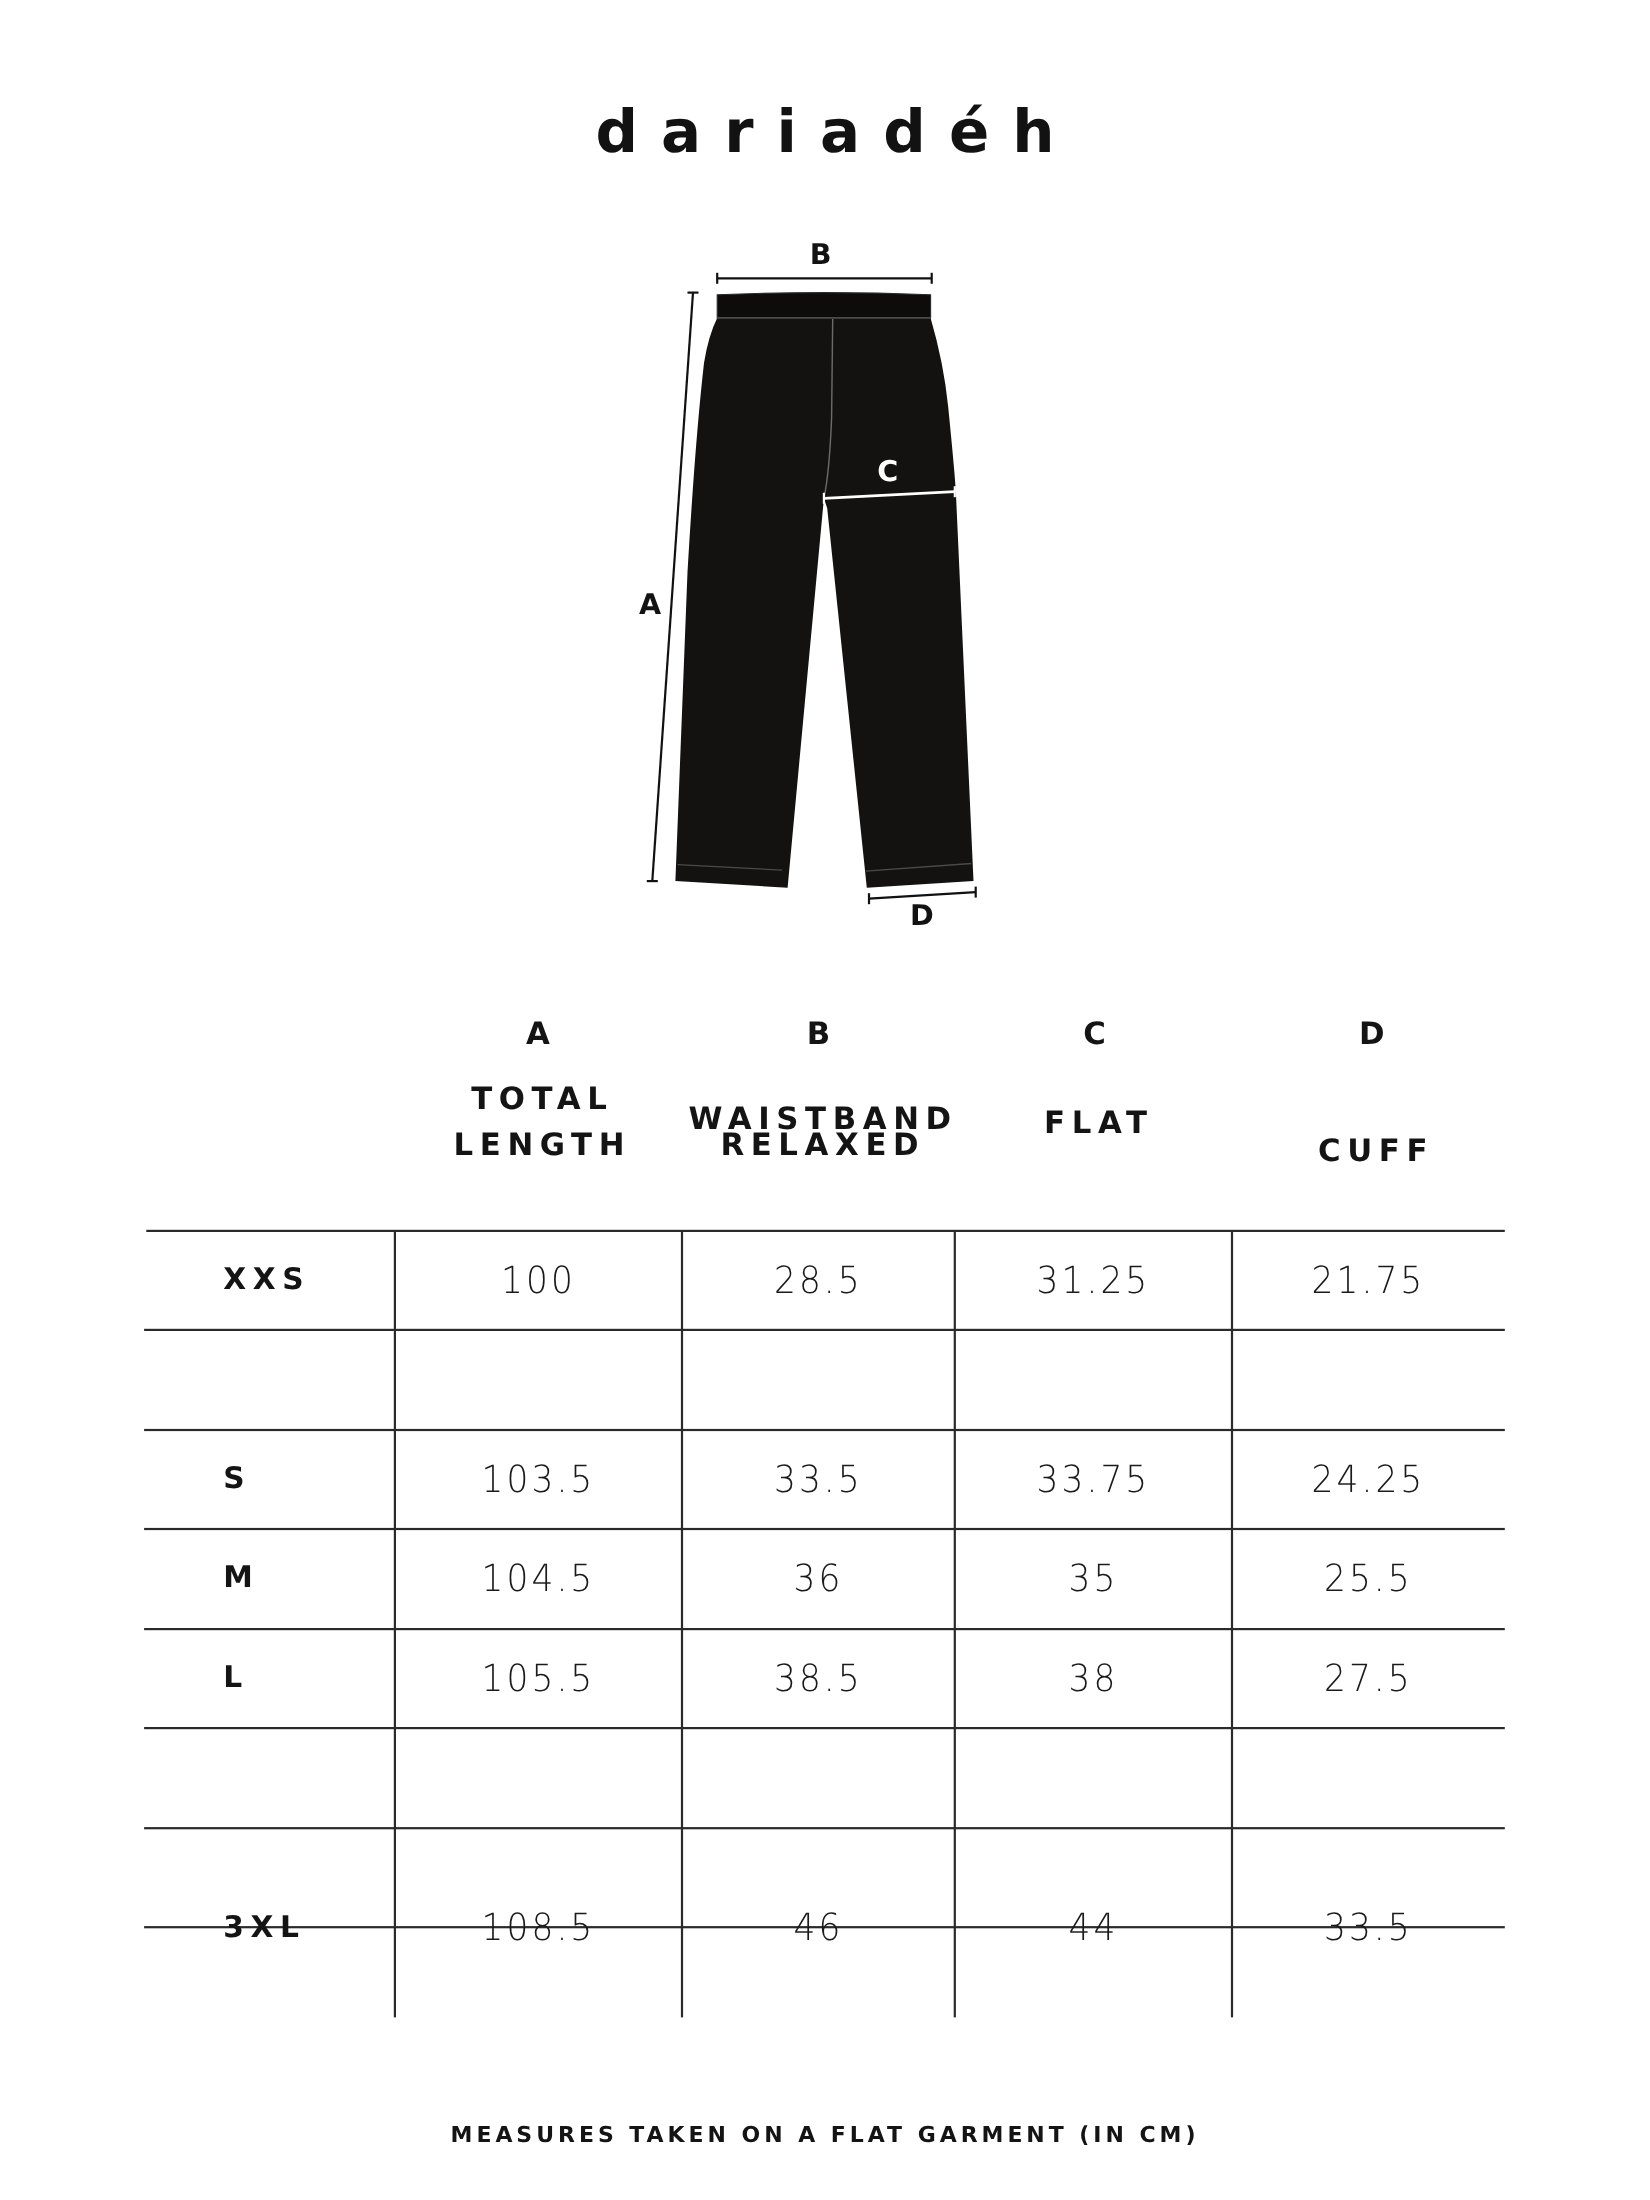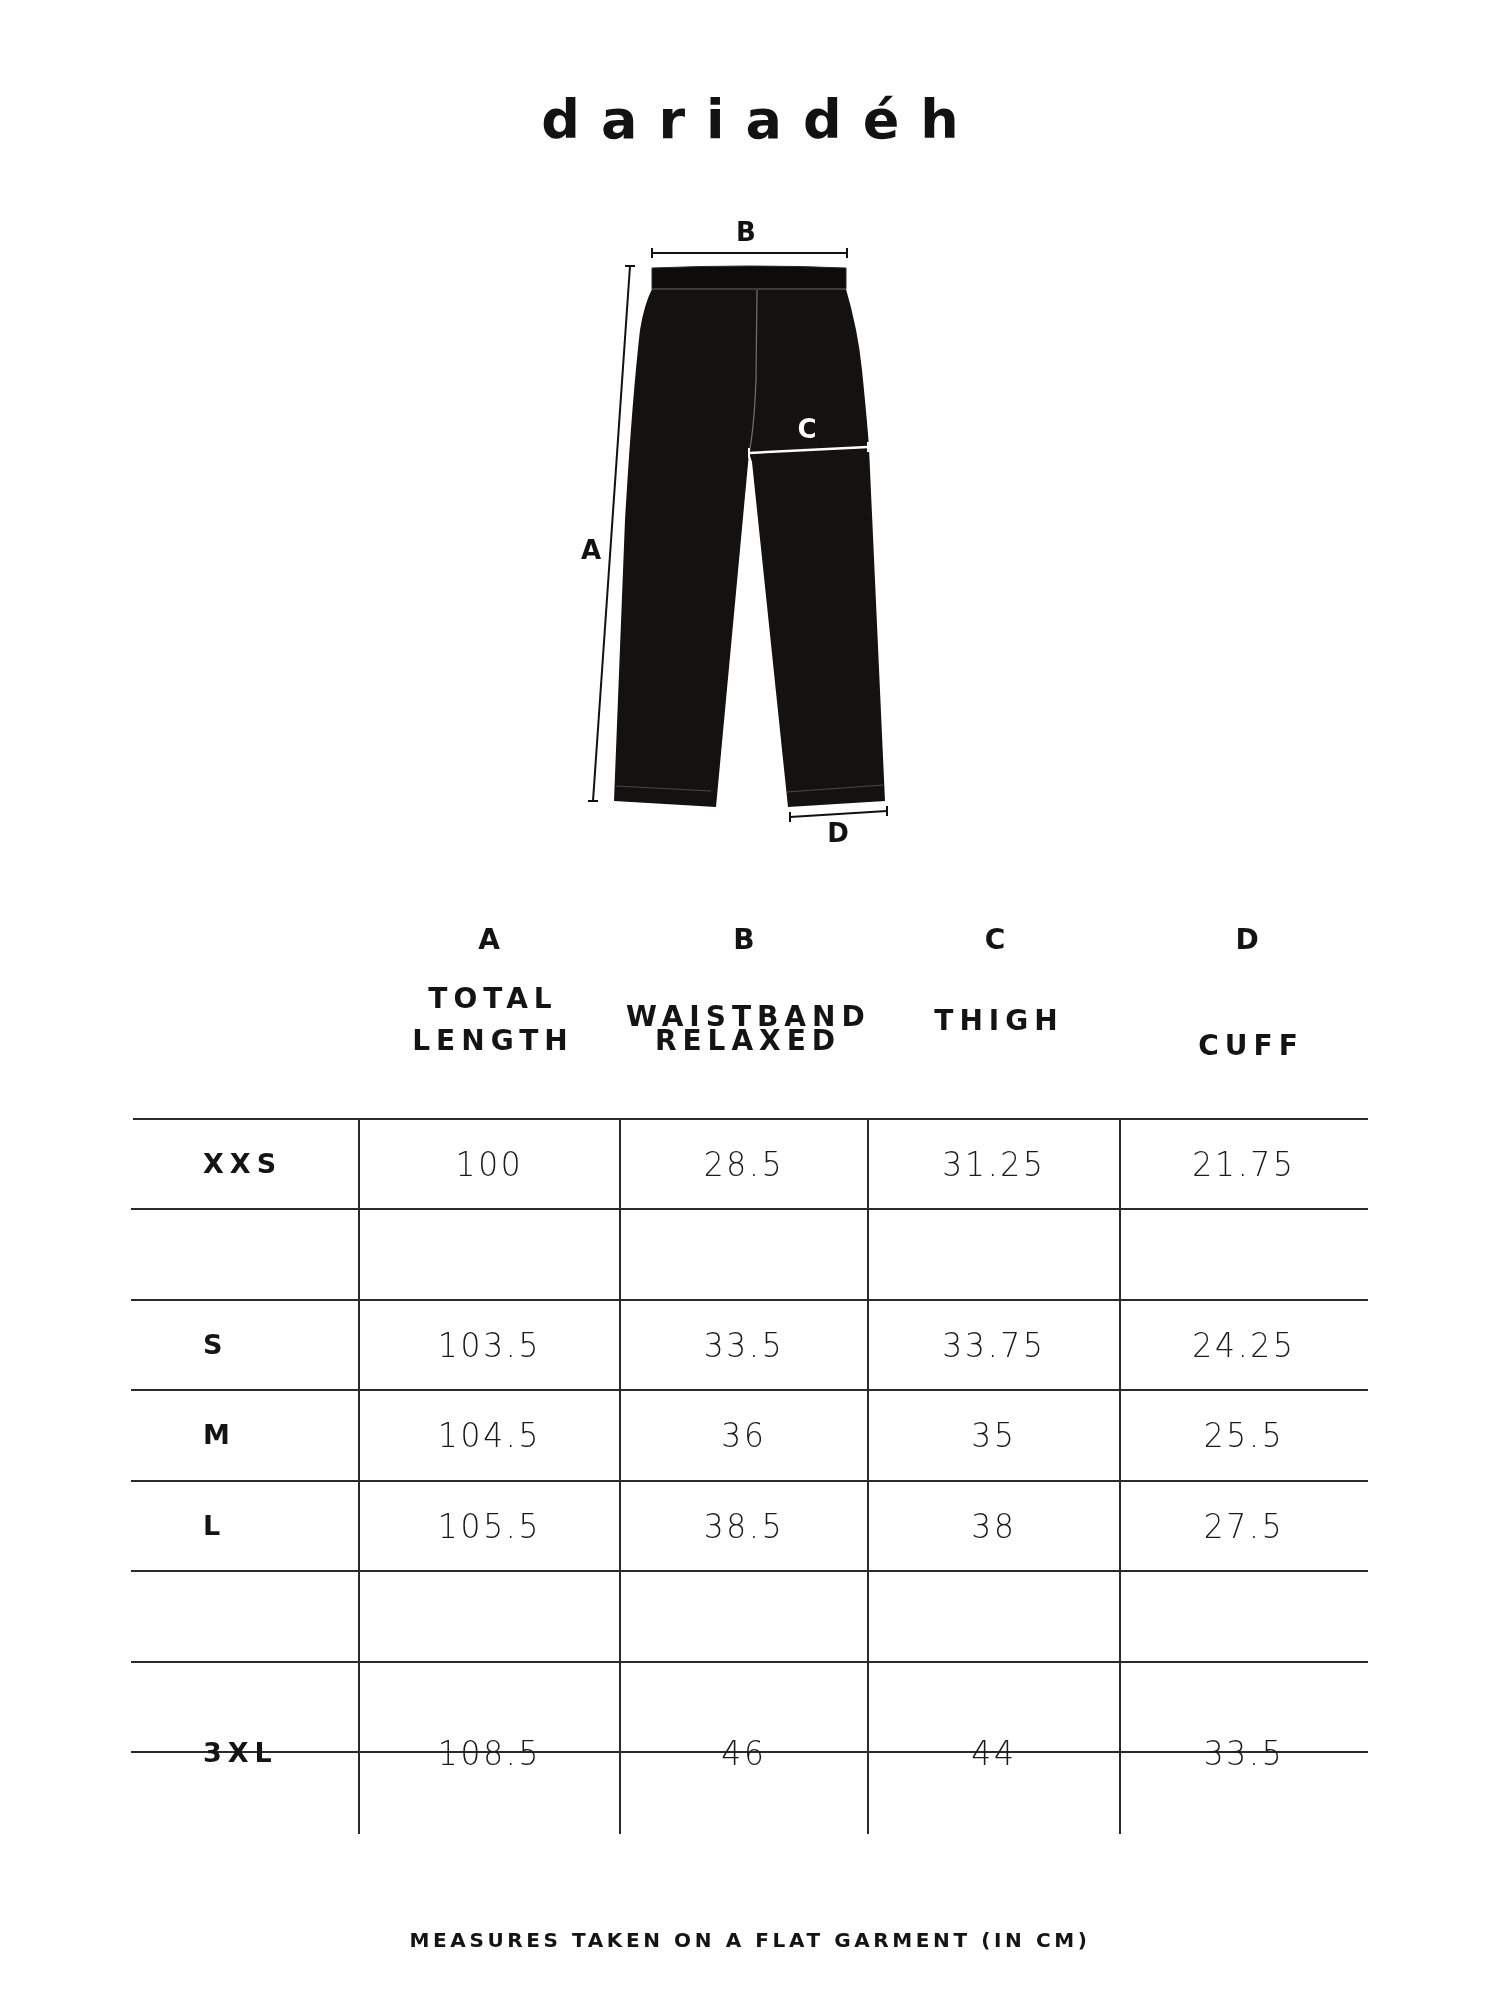--- a/index.html
+++ b/index.html
@@ -95,21 +95,21 @@
     <div class="col-name" style="left:490px; top:978px;">TOTAL</div>
     <div class="col-name" style="left:490px; top:1020px;">LENGTH</div>
   </div>
   <div>
     <div class="col-letter" style="left:745px; top:925px;">B</div>
     <div class="col-name" style="left:745px; top:978px;margin-top:18px;">WAISTBAND</div>
     <div class="col-name" style="left:745px; top:1020px;text-align:center;">RELAXED</div>
   </div>
   <div>
     <div class="col-letter" style="left:996px; top:925px;">C</div>
-    <div class="col-name" style="left:996px; top:1000px;">THIGH</div>
+    <div class="col-name" style="left:996px; top:1000px;">FLAT</div>
   </div>
   <div>
     <div class="col-letter" style="left:1248px; top:925px;">D</div>
     <div class="col-name" style="left:1248px; top:1000px;margin-top:25px;">CUFF</div>
   </div>
 
   <div class="hline" style="left:133px; top:1118px; width:1235px;"></div>
   <div class="hline" style="left:131px; top:1208px; width:1237px;"></div>
   <div class="hline" style="left:131px; top:1299px; width:1237px;"></div>
   <div class="hline" style="left:131px; top:1389px; width:1237px;"></div>

